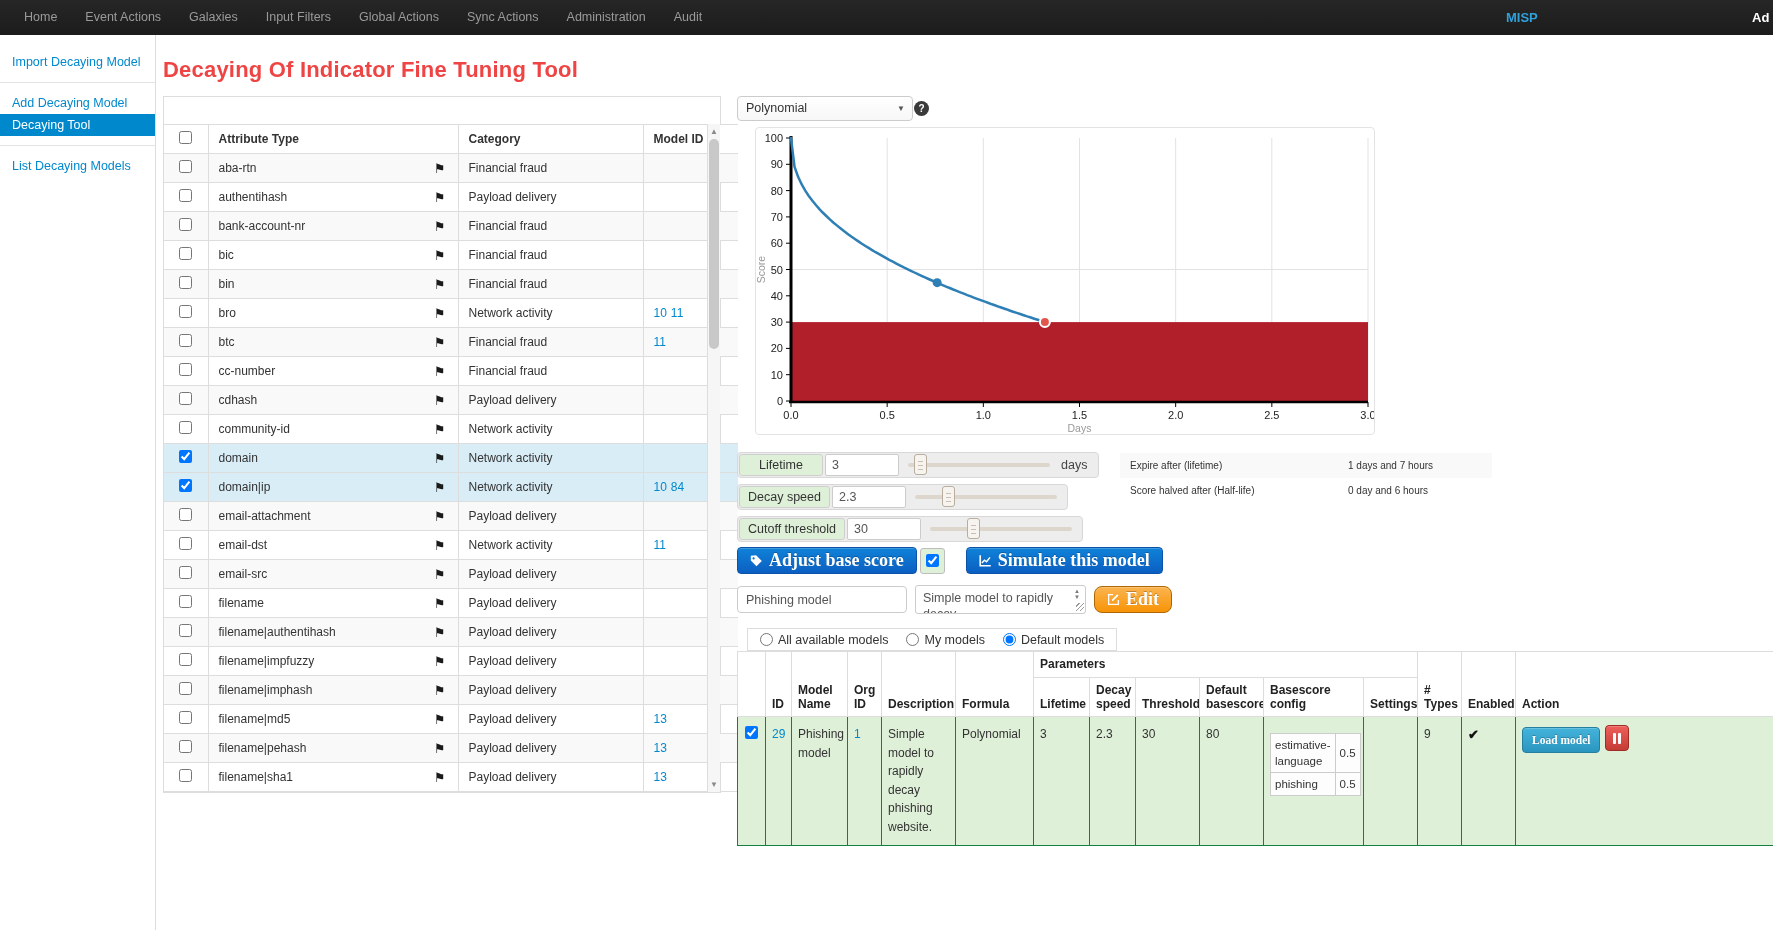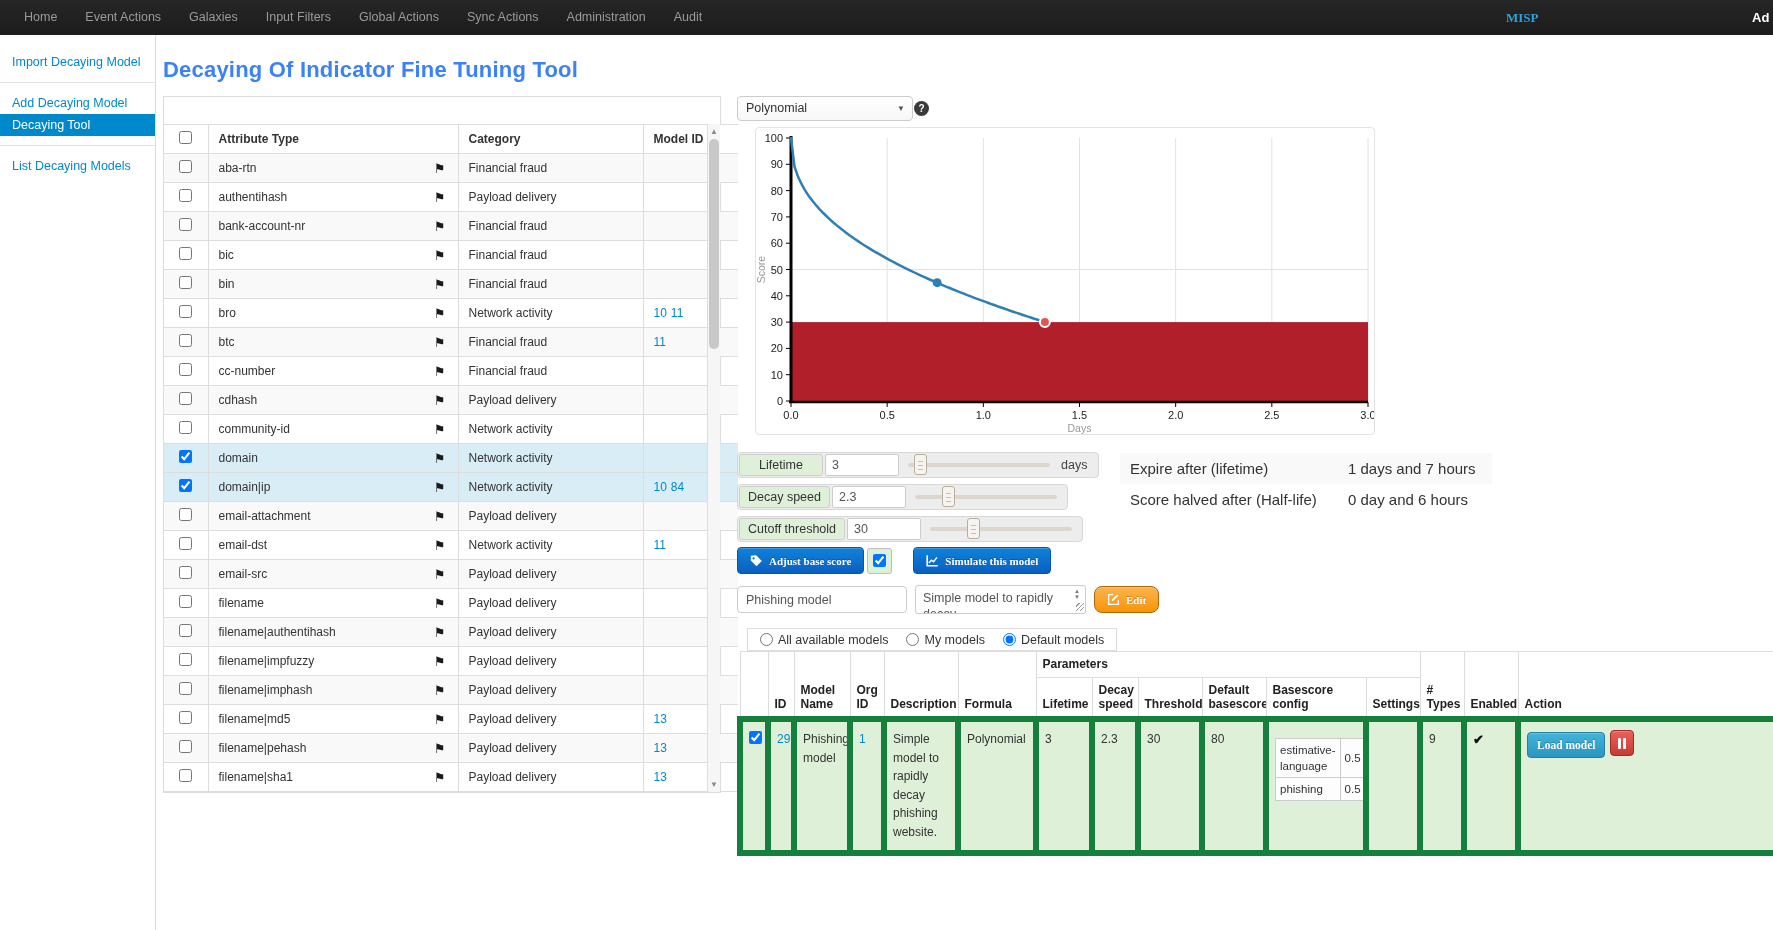--- a/index.html
+++ b/index.html
@@ -13,21 +13,21 @@
   .nav-item { color:#9a9a9a; font-size:12.5px; padding:0 14px; line-height:35px; cursor:pointer; }
   #nav-brand { position:absolute; left:1506px; top:0; line-height:35px; color:#2fa1db; font-weight:bold; font-size:13px; }
   #nav-user { position:absolute; left:1752px; top:0; line-height:35px; color:#fff; font-weight:bold; font-size:13px; white-space:nowrap; }
 
   
   #sidebar { position:absolute; left:0; top:35px; width:156px; height:895px; background:#fff; border-right:1px solid #ddd; padding-top:16px; }
   .side-item { color:#0088cc; font-size:12.5px; padding:4px 12px; cursor:pointer; }
   .side-item.active { background:#0088cc; color:#fff; }
   .side-divider { border-top:1px solid #e3e3e3; margin:9px 0; }
 
-  #page-title { position:absolute; left:163px; top:57px; font-size:22px; font-weight:bold; color:#3b82f6; letter-spacing:.2px; }
+  #page-title { position:absolute; left:163px; top:57px; font-size:22px; font-weight:bold; color:#ef4444; letter-spacing:.2px; }
 
   
   #attr-panel { position:absolute; left:163px; top:96px; width:558px; height:697px; border:1px solid #ddd; background:#fff; }
   #attr-toolbar { height:27px; display:flex; align-items:center; padding:0 5px; border-bottom:1px solid #ddd; }
   #attr-toolbar label { font-size:12.5px; color:#333; margin:0 18px 0 4px; }
   #attr-search { width:204px; height:21px; border:1px solid #ccc; border-radius:3px; padding:0 7px; font-size:12.5px; color:#555; font-family:"Liberation Sans",sans-serif; }
   #attr-search::placeholder { color:#9a9a9a; }
   #attr-refresh { width:27px; height:22px; margin-left:3px; border:1px solid #0a53a8; border-radius:3px;
     background:linear-gradient(#0f82d8,#0b5fc2); color:#fff; font-size:13px; line-height:20px; text-align:center; cursor:pointer; }
   #attr-tablewrap { position:absolute; left:0; top:27px; right:0; bottom:0; }
@@ -65,27 +65,27 @@
   .ctrl-input { width:74px; height:22px; border:1px solid #ccc; background:#fff; padding:0 6px; font-size:12.5px; color:#555; margin-left:2px; border-radius:2px; font-family:"Liberation Sans",sans-serif; }
   .ctrl-slider { width:142px; height:22px; position:relative; margin:0 9px; }
   .slider-track { position:absolute; left:0; right:0; top:9px; height:4px; background:#ddd6cc; border-radius:2px; }
   .slider-handle { position:absolute; top:0; width:13px; height:21px; background:#f7f4f0; border:1px solid #b9ad9f; border-radius:3px; cursor:pointer; }
   .slider-handle:after { content:""; position:absolute; left:3px; right:3px; top:6px; height:9px;
     background:repeating-linear-gradient(#c9bfb2 0 1px, transparent 1px 4px); }
   .ctrl-unit { padding:0 10px 0 2px; font-size:12.5px; color:#444; }
 
   
   #info-table { position:absolute; left:1120px; top:453px; width:372px; border-collapse:collapse; }
-  #info-table td { padding:7px 10px; font-size:15px; color:#333;margin-top:10px; }
+  #info-table td { padding:7px 10px; font-size:10px; color:#333;margin-top:10px; }
   #info-table tr:first-child td { background:#f9f9f9; }
   #info-table td.lbl { width:218px; }
 
   
   .btn { display:inline-flex; align-items:center; gap:6px; height:27px; padding:0 12px; border-radius:4px; border:1px solid;
-    font-family:"Liberation Serif", serif; font-weight:bold; font-size:11px; color:#fff; text-shadow:0 -1px 0 rgba(0,0,0,.25);
+    font-family:"Liberation Serif", serif; font-weight:bold; font-size:18px; color:#fff; text-shadow:0 -1px 0 rgba(0,0,0,.25);
     cursor:pointer; box-shadow:inset 0 1px 0 rgba(255,255,255,.2); white-space:nowrap; }
   .btn-primary { background:linear-gradient(#0f82d8,#0b5fc2); border-color:#0a53a8; }
   .btn-warning { background:linear-gradient(#fbb450,#f89406); border-color:#ad6704;border-radius:8px; }
   .btn-info { background:linear-gradient(#44b3da,#2a96c0); border-color:#257f9f; }
   .btn-danger { background:linear-gradient(#ee5f5b,#c43c35); border-color:#9f2b25; }
   #action-buttons { position:absolute; left:737px; top:547px; display:flex; align-items:center; }
   #adjust-cb-box { width:25px; height:26px; background:#dff0d8; border:1px solid #bdbdbd; border-radius:3px; display:flex; align-items:center; justify-content:center; margin:0 7px 0 3px; }
   #simulate-btn { margin-left:14px; }
 
   
@@ -98,41 +98,41 @@
   #edit-btn { position:absolute; left:1094px; top:586px; }
 
   
   #model-filters { position:absolute; left:747px; top:628px; display:inline-flex; align-items:center; gap:18px; height:23px; background:#fff; border:1px solid #ddd; padding:0 12px; }
   #model-filters label { display:flex; align-items:center; gap:5px; font-size:12.5px; color:#333; cursor:pointer; }
 
   
   #models-table { position:absolute; left:737px; top:651px; width:1036px; border-collapse:collapse; table-layout:fixed; }
   #models-table th { background:#fff; border:1px solid #ddd; vertical-align:bottom; text-align:left; padding:5px 6px; font-size:12px; font-weight:bold; color:#222; overflow:hidden; }
   #models-table th.params-group { vertical-align:top; height:26px; }
-  #models-table td { background:#dff0d8; border:6px solid #15803d; vertical-align:top; padding:8px 6px; font-size:12px; line-height:1.55; overflow:hidden; }
+  #models-table td { background:#dff0d8; border:1px solid #15803d; vertical-align:top; padding:8px 6px; font-size:12px; line-height:1.55; overflow:hidden; }
   #models-table td.center { text-align:center; padding-top:9px; }
   #models-table a { color:#0088cc; text-decoration:none; cursor:pointer; }
   #bsc-mini { border-collapse:collapse; width:90px; margin-top:8px; }
   #bsc-mini td { background:#fdfdfd; border:1px solid #ccc; padding:3px 4px; font-size:11.5px; line-height:1.4; vertical-align:middle; word-wrap:break-word; }
   #bsc-mini td.val { width:28px; }
   .action-cell .btn { height:26px; padding:0 9px; font-size:11.5px; }
   #pause-btn { margin-left:5px; width:24px; padding:0; justify-content:center; gap:2px; }
   #pause-btn .bar { display:inline-block; width:3px; height:11px; background:#fff; border-radius:1px; }
   #enabled-check { font-size:13px; font-weight:bold; color:#111; }
 
   input[type=checkbox], input[type=radio] { cursor:pointer; }
 </style>
 </head>
 <body>
 
 <div id="app">
 
   <nav id="topnav">
     <div id="nav-items"><span class="nav-item">Home</span><span class="nav-item">Event Actions</span><span class="nav-item">Galaxies</span><span class="nav-item">Input Filters</span><span class="nav-item">Global Actions</span><span class="nav-item">Sync Actions</span><span class="nav-item">Administration</span><span class="nav-item">Audit</span></div>
-    <span id="nav-brand" style="color: rgb(47, 161, 219); font-family: Liberation Serif, serif;">MISP</span>
+    <span id="nav-brand" style="color: rgb(47, 161, 219);">MISP</span>
     <span id="nav-user">Ad</span>
   </nav>
 
   <aside id="sidebar">
       <div class="side-item">Import Decaying Model</div>
       <div class="side-divider"></div>
       <div class="side-item">Add Decaying Model</div>
       <div class="side-item active">Decaying Tool</div>
       <div class="side-divider"></div>
       <div class="side-item">List Decaying Models</div>

